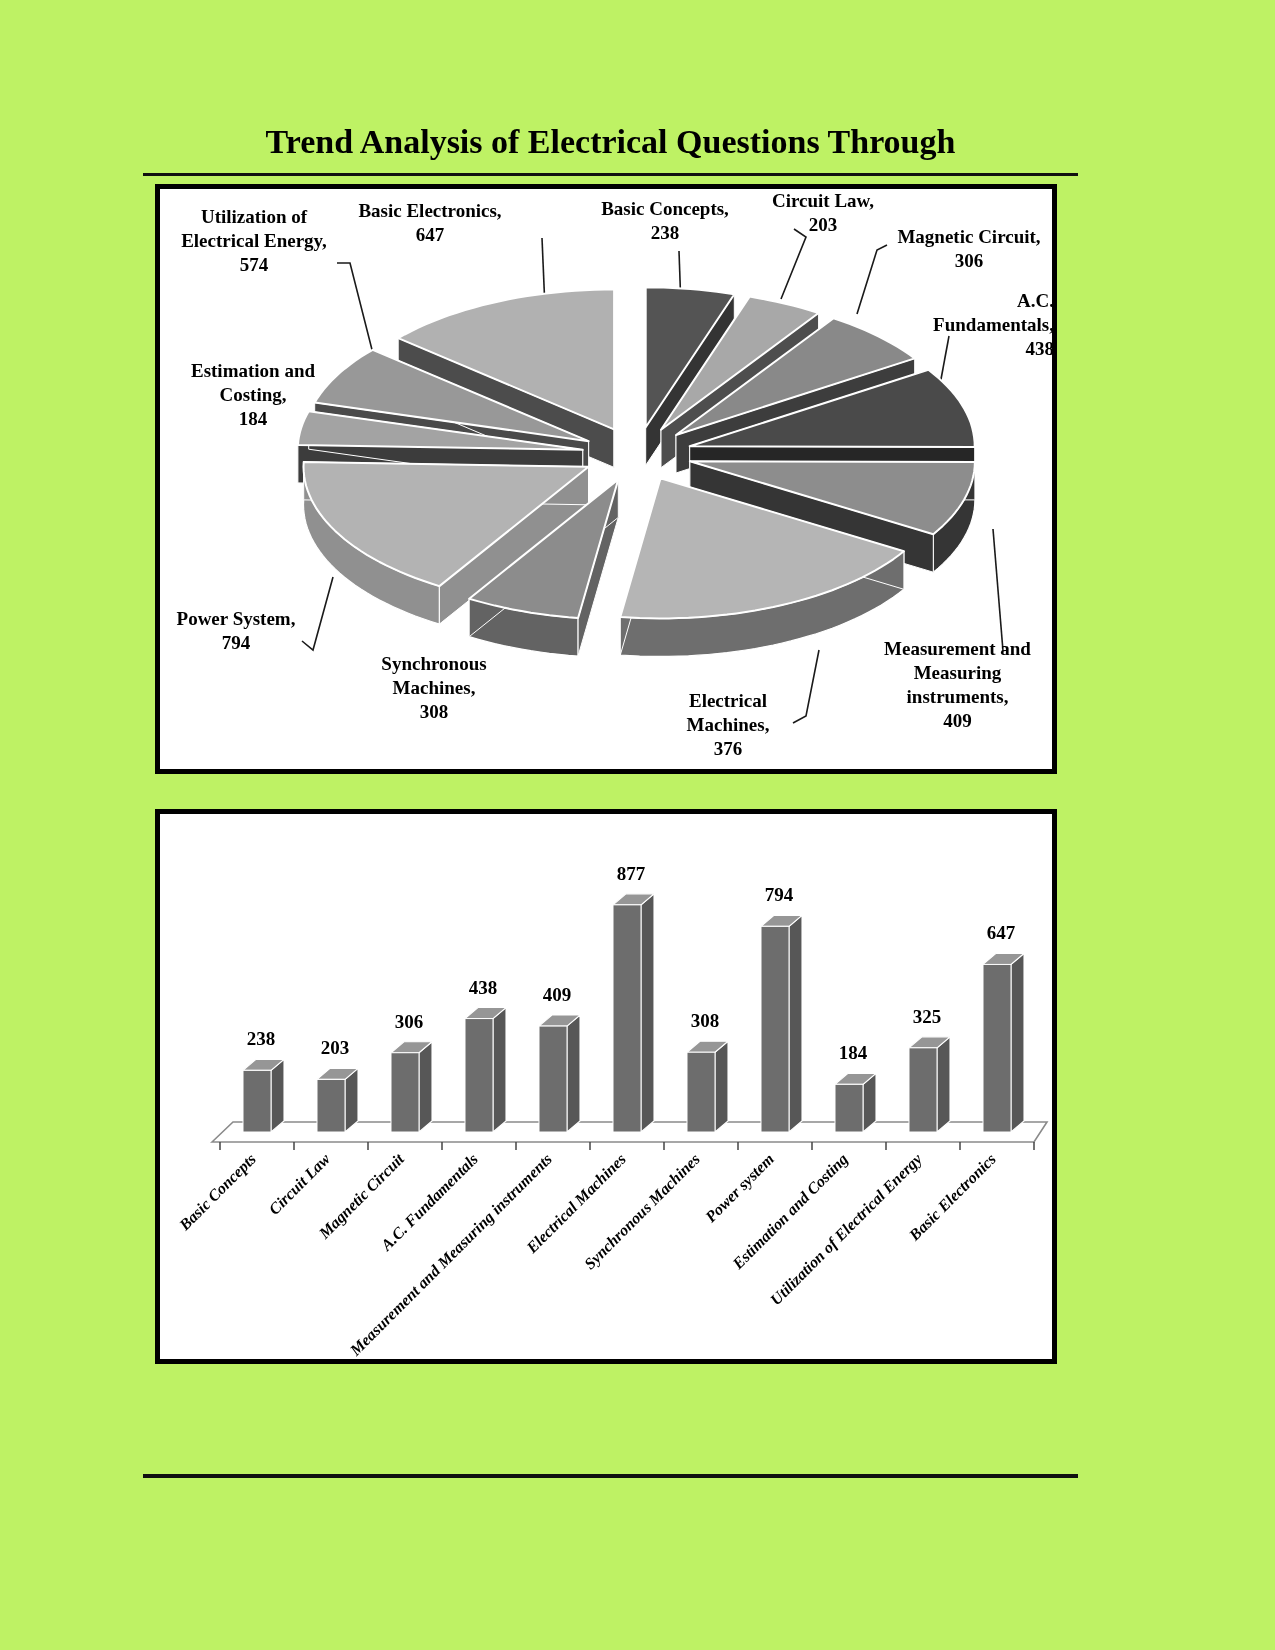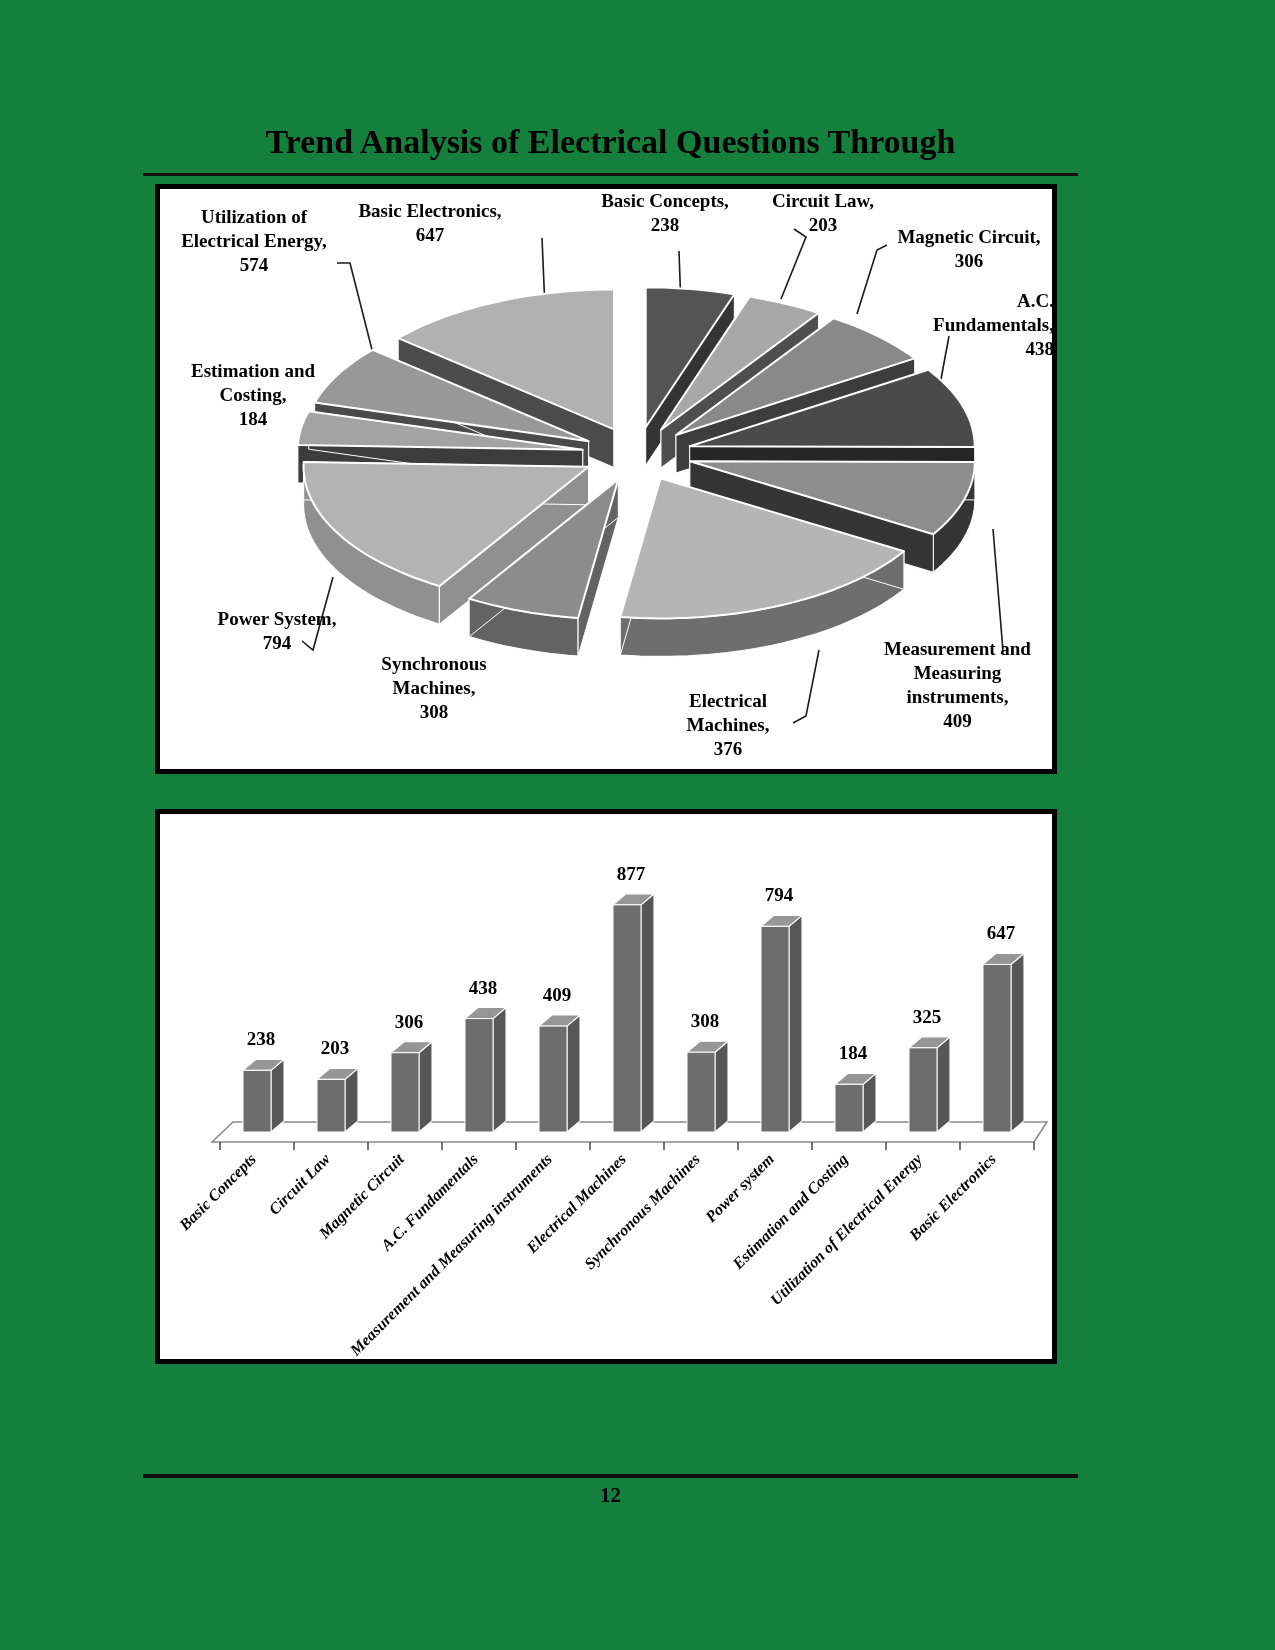--- a/index.html
+++ b/index.html
@@ -1,17 +1,17 @@
 <!DOCTYPE html>
 <html><head>
 <meta charset="utf-8">
 <style>
   html,body { margin:0; padding:0; background:#ffffff; }
   body { width:1275px; height:1650px; font-family:"Liberation Serif", serif; color:#000; }
-  .page { position:relative; width:1275px; height:1650px; overflow:hidden; background:#15803d; }
+  .page { position:relative; width:1275px; height:1650px; overflow:hidden; background:#bef264; }
   .content { position:absolute; left:143px; top:0; width:935px; }
   .doc-title { margin:120px 0 0 0; text-align:center; font-size:34px; font-weight:bold; line-height:1.32; }
   .title-rule { margin-top:8px; height:3px; background:#101010; }
   .figure { position:relative; margin-left:12px; width:892px; border:5px solid #000; background:#fff; box-sizing:content-box; }
   .pie-figure { margin-top:8px; height:580px; }
   .bar-figure { margin-top:35px; height:545px; }
   .figure svg { position:absolute; left:0; top:0; }
   .pie-label { position:absolute; text-align:center; font-weight:bold; font-size:19px; line-height:1.26; white-space:pre-line; }
   .footer-rule { margin-top:110px; height:4px; background:#101010; }
   .page-number { margin-top:5px; text-align:center; font-size:21px; font-weight:bold; }
@@ -72,40 +72,40 @@
           <polygon points="743.9,362.3 738.7,366.3 733.2,370.3 727.4,374.1 721.3,377.9 715.0,381.6 708.5,385.1 701.7,388.6 694.7,391.9 687.4,395.1 679.9,398.2 672.2,401.2 664.3,404.0 656.2,406.7 648.0,409.2 639.5,411.6 630.9,413.9 622.2,416.0 613.3,418.0 604.2,419.8 595.1,421.5 585.8,423.0 576.4,424.4 567.0,425.6 557.4,426.6 547.8,427.5 538.2,428.2 528.5,428.8 518.7,429.1 509.0,429.4 499.2,429.4 489.5,429.3 479.7,429.1 470.0,428.6 460.3,428.0 460.3,466.0 470.0,466.6 479.7,467.1 489.5,467.3 499.2,467.4 509.0,467.4 518.7,467.1 528.5,466.8 538.2,466.2 547.8,465.5 557.4,464.6 567.0,463.6 576.4,462.4 585.8,461.0 595.1,459.5 604.2,457.8 613.3,456.0 622.2,454.0 630.9,451.9 639.5,449.6 648.0,447.2 656.2,444.7 664.3,442.0 672.2,439.2 679.9,436.2 687.4,433.1 694.7,429.9 701.7,426.6 708.5,423.1 715.0,419.6 721.3,415.9 727.4,412.1 733.2,408.3 738.7,404.3 743.9,400.3" fill="#6e6e6e" stroke="#ffffff" stroke-width="1.2" stroke-linejoin="round"></polygon>
           <polygon points="500.5,289.4 743.9,362.3 743.9,400.3 500.5,327.4" fill="#6e6e6e" stroke="#ffffff" stroke-width="1" stroke-linejoin="round"></polygon>
           <polygon points="500.5,289.4 460.3,428.0 460.3,466.0 500.5,327.4" fill="#6e6e6e" stroke="#ffffff" stroke-width="1" stroke-linejoin="round"></polygon>
           <polygon points="500.5,289.4 743.9,362.3 738.7,366.3 733.2,370.3 727.4,374.1 721.3,377.9 715.0,381.6 708.5,385.1 701.7,388.6 694.7,391.9 687.4,395.1 679.9,398.2 672.2,401.2 664.3,404.0 656.2,406.7 648.0,409.2 639.5,411.6 630.9,413.9 622.2,416.0 613.3,418.0 604.2,419.8 595.1,421.5 585.8,423.0 576.4,424.4 567.0,425.6 557.4,426.6 547.8,427.5 538.2,428.2 528.5,428.8 518.7,429.1 509.0,429.4 499.2,429.4 489.5,429.3 479.7,429.1 470.0,428.6 460.3,428.0" fill="#b5b5b5" stroke="#ffffff" stroke-width="2" stroke-linejoin="round"></polygon>
           <polygon points="418.1,429.0 408.6,428.3 399.0,427.3 389.5,426.3 380.2,425.0 370.9,423.7 361.7,422.1 352.6,420.4 343.6,418.6 334.8,416.6 326.1,414.4 317.6,412.1 309.2,409.7 309.2,447.7 317.6,450.1 326.1,452.4 334.8,454.6 343.6,456.6 352.6,458.4 361.7,460.1 370.9,461.7 380.2,463.0 389.5,464.3 399.0,465.3 408.6,466.3 418.1,467.0" fill="#636363" stroke="#ffffff" stroke-width="1.2" stroke-linejoin="round"></polygon>
           <polygon points="458.3,290.4 418.1,429.0 418.1,467.0 458.3,328.4" fill="#636363" stroke="#ffffff" stroke-width="1" stroke-linejoin="round"></polygon>
           <polygon points="458.3,290.4 309.2,409.7 309.2,447.7 458.3,328.4" fill="#636363" stroke="#ffffff" stroke-width="1" stroke-linejoin="round"></polygon>
           <polygon points="458.3,290.4 418.1,429.0 408.6,428.3 399.0,427.3 389.5,426.3 380.2,425.0 370.9,423.7 361.7,422.1 352.6,420.4 343.6,418.6 334.8,416.6 326.1,414.4 317.6,412.1 309.2,409.7" fill="#8c8c8c" stroke="#ffffff" stroke-width="2" stroke-linejoin="round"></polygon>
         </svg>
       <div id="pie-labels">
-          <div class="pie-label" style="left: 425px; top: 0; width: 160px;">Basic Concepts,
+          <div class="pie-label" style="left: 425px; top: 8px; width: 160px;">Basic Concepts,
 238</div>
           <div class="pie-label" style="left: 597px; top: 0px; width: 132px;">Circuit Law,
 203</div>
           <div class="pie-label" style="left: 720px; top: 36px; width: 178px;">Magnetic Circuit,
 306</div>
           <div class="pie-label" style="left: 746px; top: 100px; width: 148px; text-align: right;">A.C.
 Fundamentals,
 438</div>
           <div class="pie-label" style="left: 700px; top: 448px; width: 195px;">Measurement and
 Measuring
 instruments,
 409</div>
           <div class="pie-label" style="left: 510px; top: 500px; width: 116px;">Electrical
 Machines,
 376</div>
           <div class="pie-label" style="left: 204px; top: 463px; width: 140px;">Synchronous
 Machines,
 308</div>
-          <div class="pie-label" style="left: 16px; top: 418px; width: 152px; padding-left: 25px;">Power System,
+          <div class="pie-label" style="left: 0px; top: 418px; width: 152px;">Power System,
 794</div>
           <div class="pie-label" style="left: 17px; top: 170px; width: 152px;">Estimation and
 Costing,
 184</div>
           <div class="pie-label" style="left: 2px; top: 16px; width: 184px;">Utilization of
 Electrical Energy,
 574</div>
           <div class="pie-label" style="left: 180px; top: 10px; width: 180px;">Basic Electronics,
 647</div>
         </div>
@@ -178,16 +178,15 @@
           <text transform="translate(467,346) rotate(-45)" text-anchor="end" font-family="'Liberation Serif', serif" font-size="16" font-weight="bold" font-style="italic" fill="#000">Electrical Machines</text>
           <text transform="translate(541,346) rotate(-45)" text-anchor="end" font-family="'Liberation Serif', serif" font-size="16" font-weight="bold" font-style="italic" fill="#000">Synchronous Machines</text>
           <text transform="translate(615,346) rotate(-45)" text-anchor="end" font-family="'Liberation Serif', serif" font-size="16" font-weight="bold" font-style="italic" fill="#000">Power system</text>
           <text transform="translate(689,346) rotate(-45)" text-anchor="end" font-family="'Liberation Serif', serif" font-size="16" font-weight="bold" font-style="italic" fill="#000">Estimation and Costing</text>
           <text transform="translate(763,346) rotate(-45)" text-anchor="end" font-family="'Liberation Serif', serif" font-size="16" font-weight="bold" font-style="italic" fill="#000">Utilization of Electrical Energy</text>
           <text transform="translate(837,346) rotate(-45)" text-anchor="end" font-family="'Liberation Serif', serif" font-size="16" font-weight="bold" font-style="italic" fill="#000">Basic Electronics</text>
         </svg>
     </div>
 
     <div class="footer-rule"></div>
-    <div class="page-number">12</div>
 
   </div>
 </div>
 
 </body></html>

